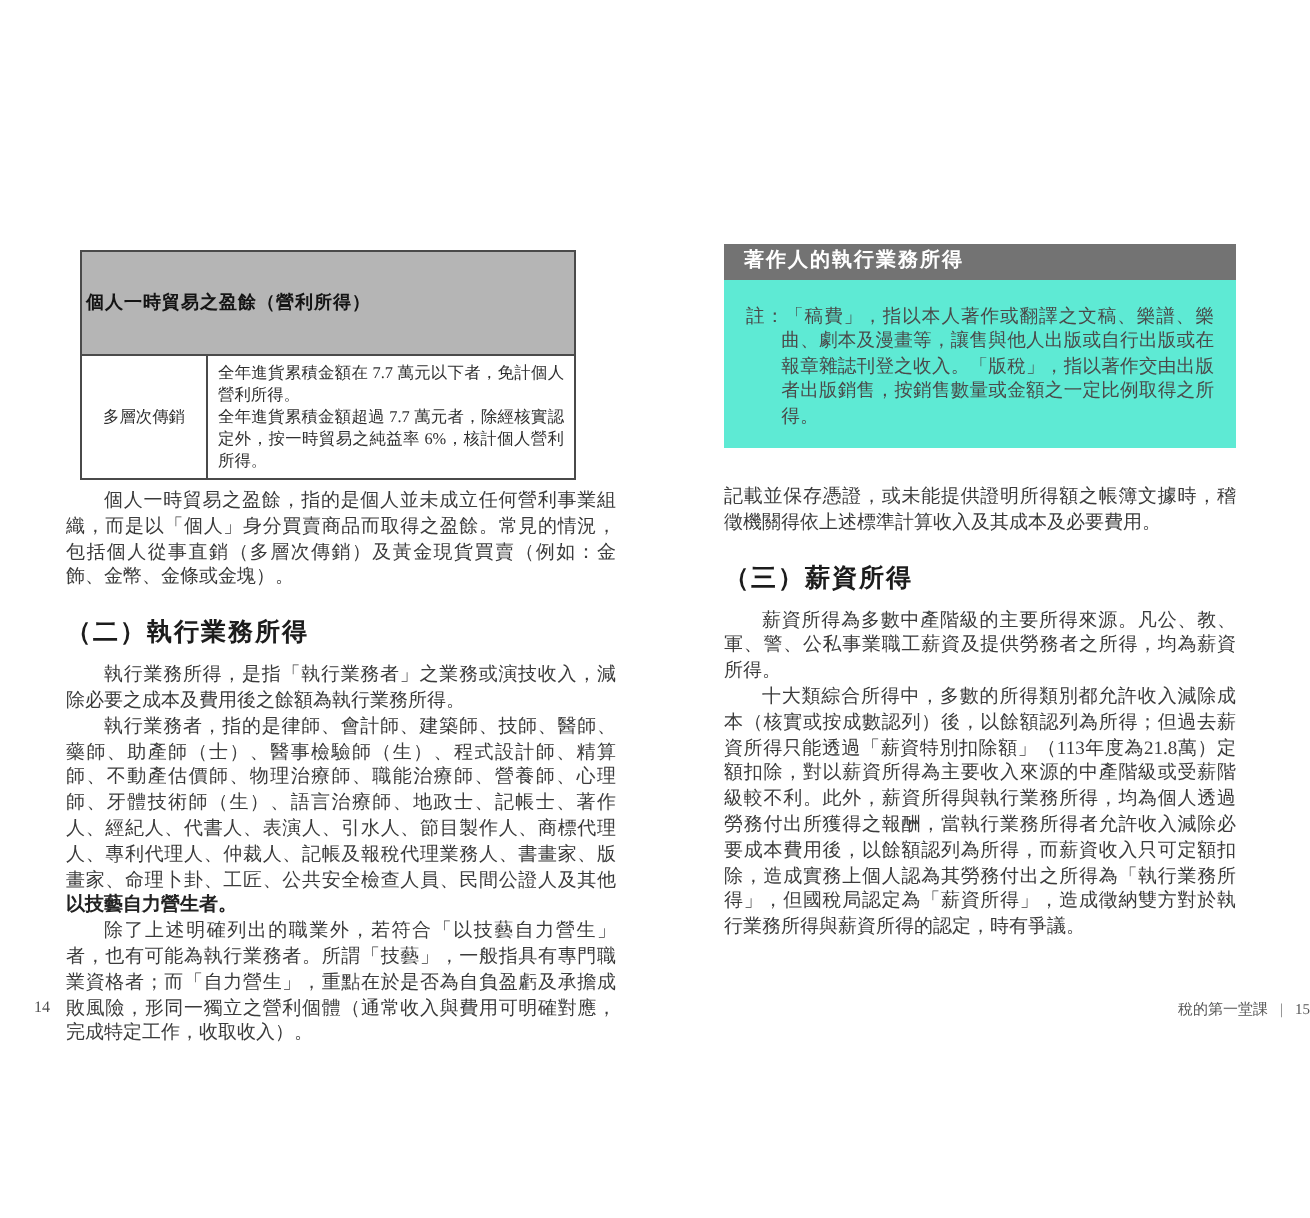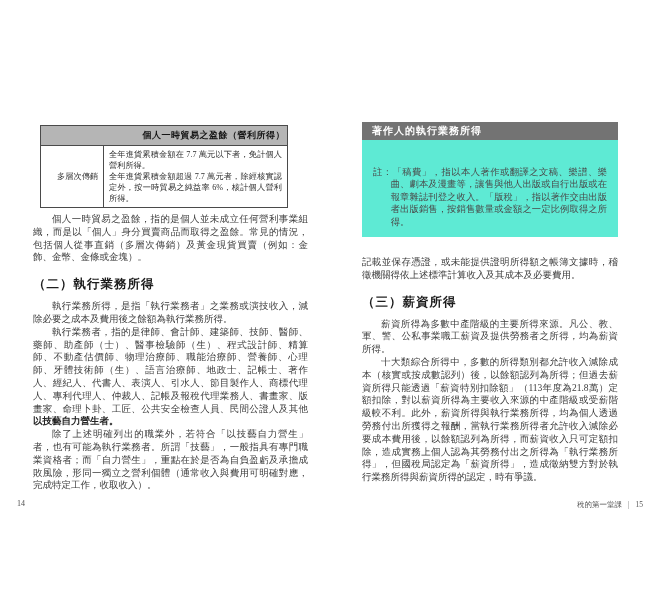--- a/index.html
+++ b/index.html
@@ -19,51 +19,51 @@
   .gain-table{
     border-collapse:collapse;
     margin:125px 0 0 7px;
     width:248px;
     font-size:8.2px;line-height:11px;
     color:#2f2f2f;
   }
   .gain-table th,.gain-table td{border:1px solid #4a4a4a;padding:3px 5px;}
   .gain-table th{
     background:#b5b5b5;color:#141414;font-weight:bold;
-    font-size:9px;text-align:right;padding:4px 2px;letter-spacing:.5px;
+    font-size:9px;text-align:left;padding:20px 2px;letter-spacing:.5px;
   }
-  .gain-table td.lbl{width:52px;text-align:right;vertical-align:middle;}
+  .gain-table td.lbl{width:52px;text-align:center;vertical-align:middle;}
   .gain-table td.desc{text-align:justify;}
 
   p{margin:0;font-size:9.5px;line-height:12.8px;text-align:justify;}
   p.indent{text-indent:2em;}
   .para-intro{margin-top:5px;}
   h2{
     margin:13px 0 9px 0;font-size:12.5px;line-height:14px;
     color:#1c1c1c;font-weight:bold;letter-spacing:1px;
   }
   .bold-run{font-weight:bold;color:#222;}
 
   .folio{position:absolute;font-size:8px;color:#4d4d4d;font-family:Liberation Serif, serif;}
   .folio-left{left:17px;top:499px;}
-  .folio-right{right:12px;top:500px;font-size:7.5px;color:#555;}
+  .folio-right{right:0;top:500px;font-size:7.5px;color:#555;}
   .folio-right .sep{margin:0 6px;color:#777;}
 
   
   .right-content{margin:0 37px 0 35px;}
   .infobox{margin-top:122px;background:#5eead4;}
   .infobox-title{
     background:#737373;color:#ffffff;font-weight:bold;
     font-size:10px;line-height:18px;height:18px;
     padding-left:10px;letter-spacing:1px;
   }
   .infobox-body{padding:8px 11px 9px 11px;}
   .infobox-body p{font-size:9.3px;line-height:12.4px;}
   .infobox-note{
-    margin-top:18px;font-size:7px;line-height:9.4px;color:#4a4a4a;
+    margin-top:5px;font-size:7px;line-height:9.4px;color:#4a4a4a;
     padding-left:1.9em;text-indent:-1.9em;
   }
   .para-cont{margin-top:19px;}
 </style>
 </head>
 <body>
 
 <div class="spread">
 
   <div class="page page-left">

